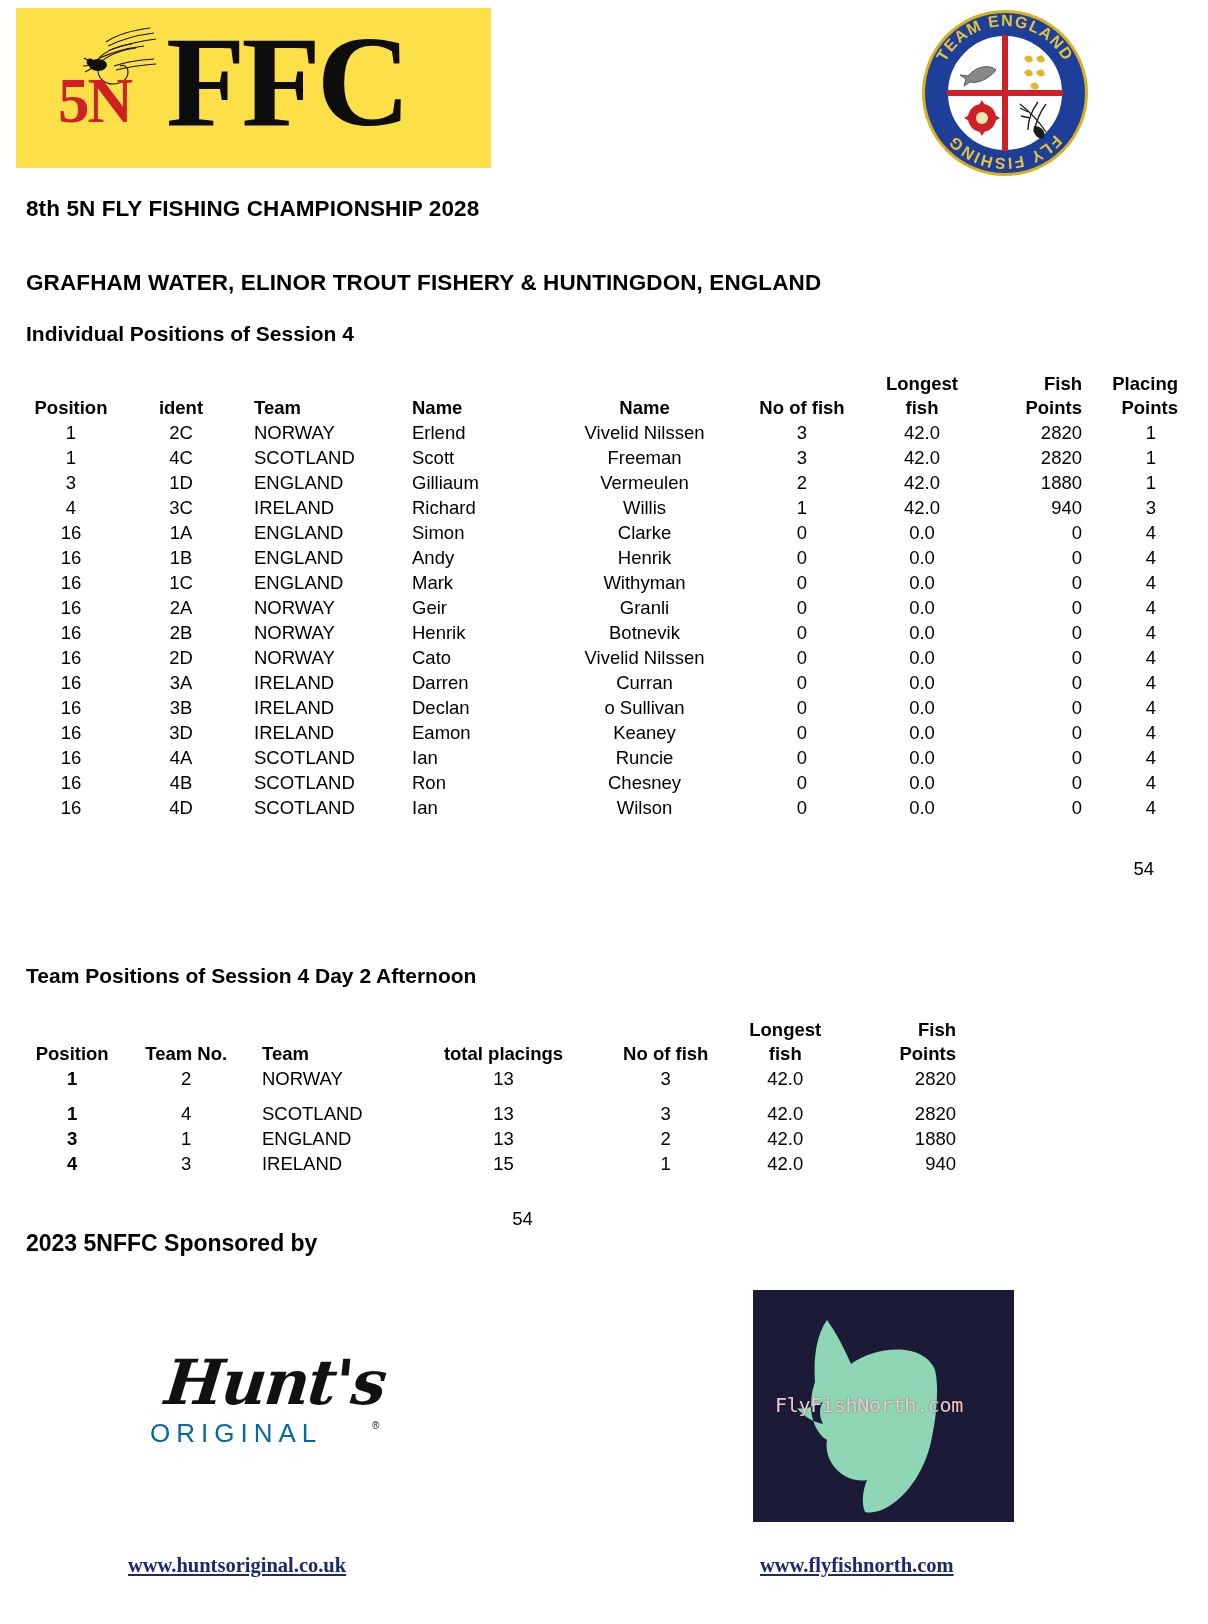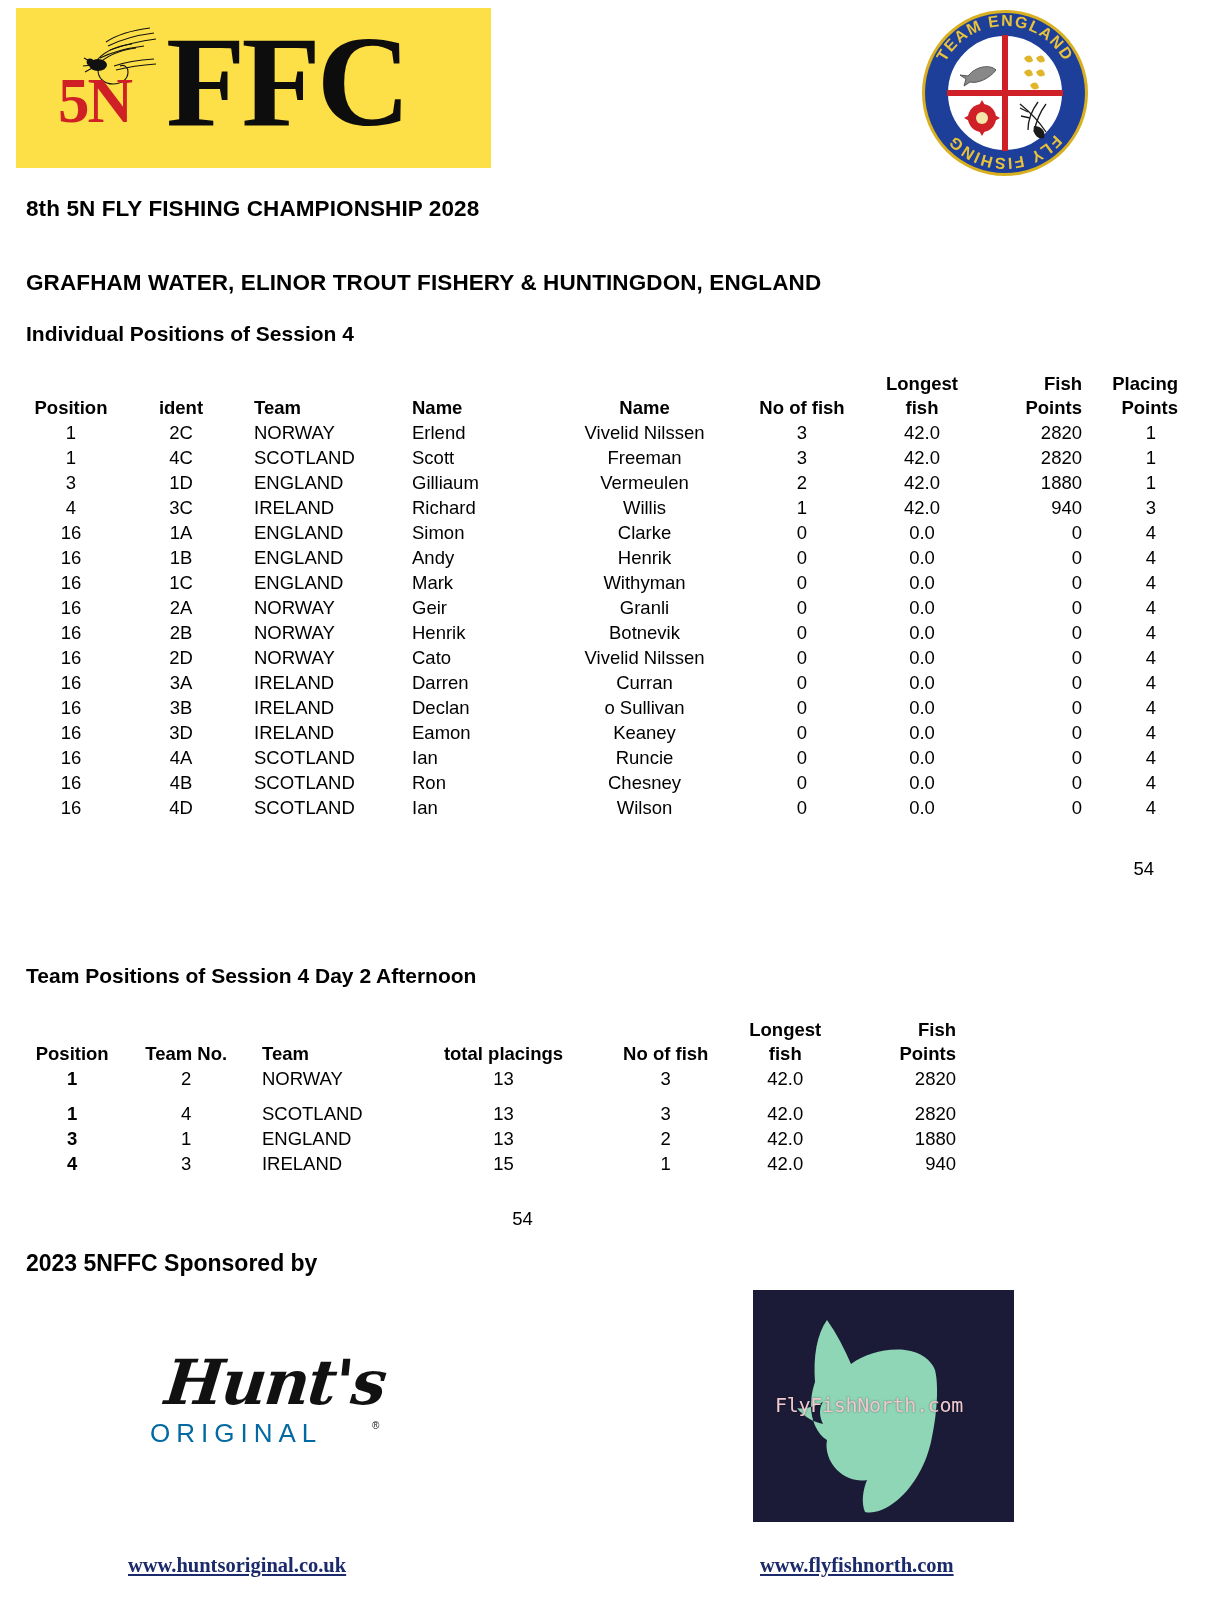--- a/index.html
+++ b/index.html
@@ -107,21 +107,21 @@
 
   .section-heading {
     position: absolute;
     left: 26px;
     font-size: 21px;
     font-weight: bold;
     white-space: nowrap;
   }
   #individual-heading { top: 322px; }
   #team-heading { top: 964px; }
-  #sponsor-heading { top: 1230px; font-size: 23px; margin-top: 20px; }
+  #sponsor-heading { top: 1230px; font-size: 23px; }
 
   
   table.results {
     position: absolute;
     border-collapse: collapse;
     font-size: 18.5px;
     table-layout: fixed;
   }
   table.results th {
     font-weight: bold;

